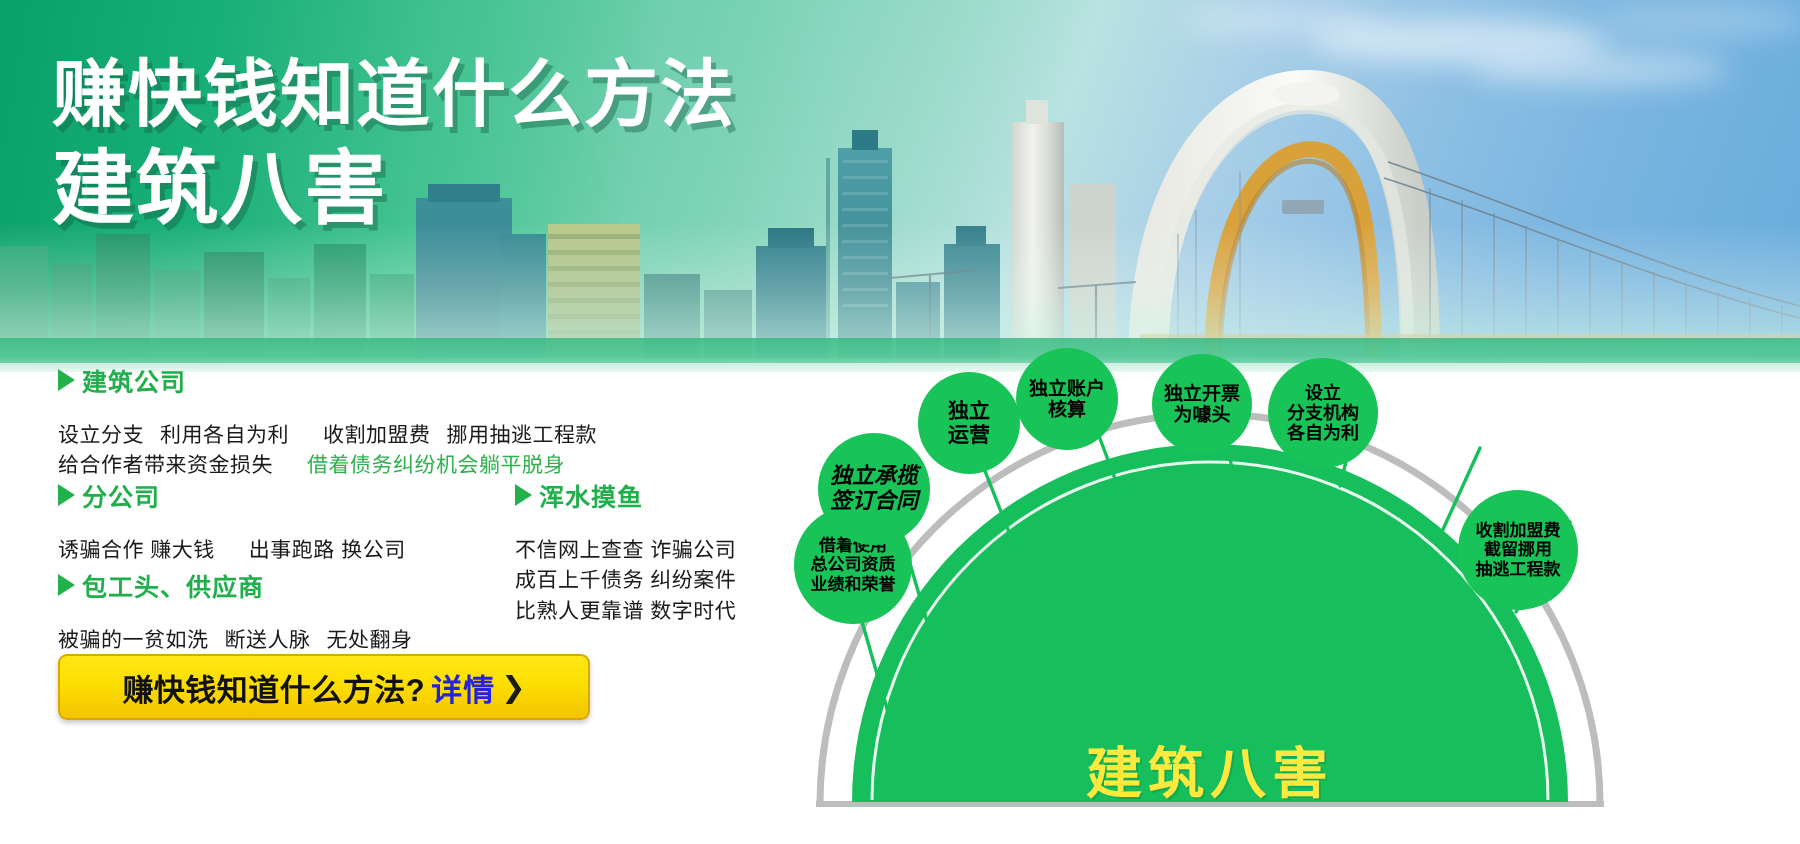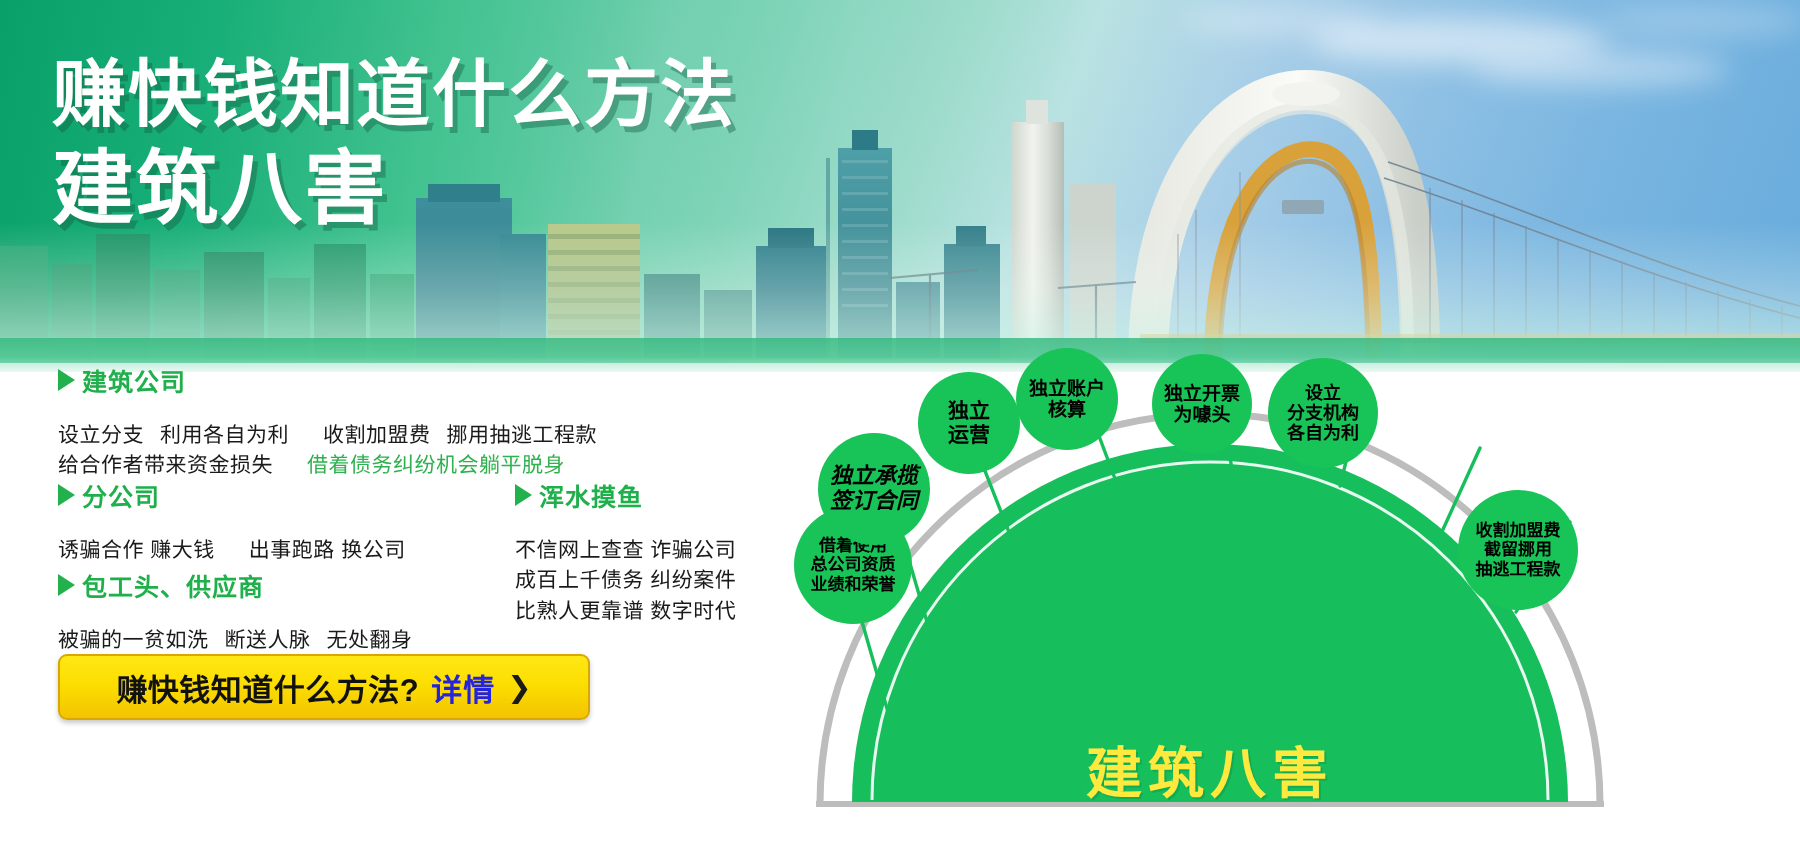--- a/index.html
+++ b/index.html
@@ -77,21 +77,21 @@
   #sec-branch{left:58px;top:105px;}
   #sec-digital{left:515px;top:105px;}
   #sec-contractor{left:58px;top:195px;}
 
   .cta{
     position:absolute;left:58px;top:282px;
     width:528px;height:62px;border-radius:9px;
     background:linear-gradient(180deg,#ffe815 0%,#fcdd00 48%,#f2c400 100%);
     border:2px solid #d9a800;
     box-shadow:0 3px 5px rgba(0,0,0,0.22);
-    display:flex;align-items:center;justify-content:center;gap:12px;
+    display:flex;align-items:center;justify-content:center;gap:6px;
     cursor:pointer;
   }
   .cta-main{font-size:31px;font-weight:bold;color:#111;letter-spacing:0.5px;}
   .cta-more{font-size:31px;font-weight:bold;color:#2323e0;letter-spacing:1px;}
   .cta-chev{font-size:29px;color:#1a1a1a;font-weight:300;line-height:1;}
 
   
   .diagram{position:absolute;left:780px;top:330px;width:1020px;height:514px;}
   .diagram svg{position:absolute;left:0;top:0;}
   .bub{

